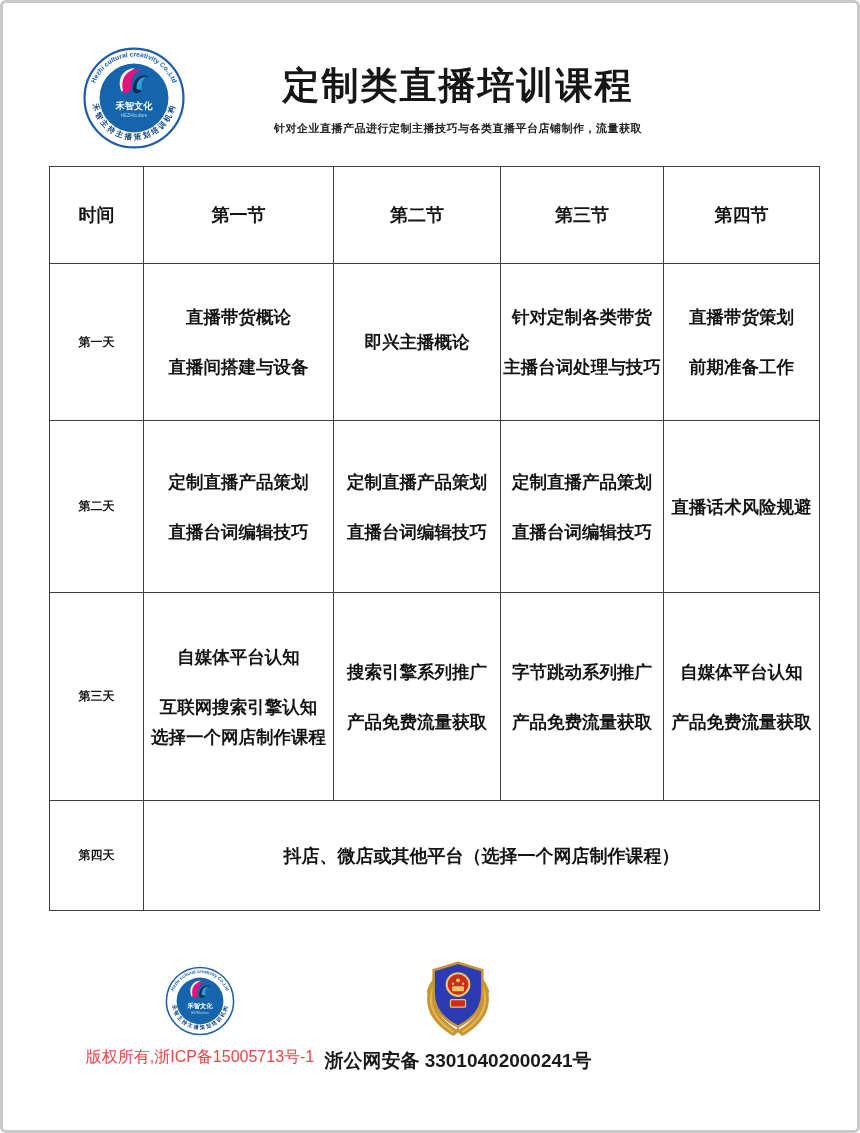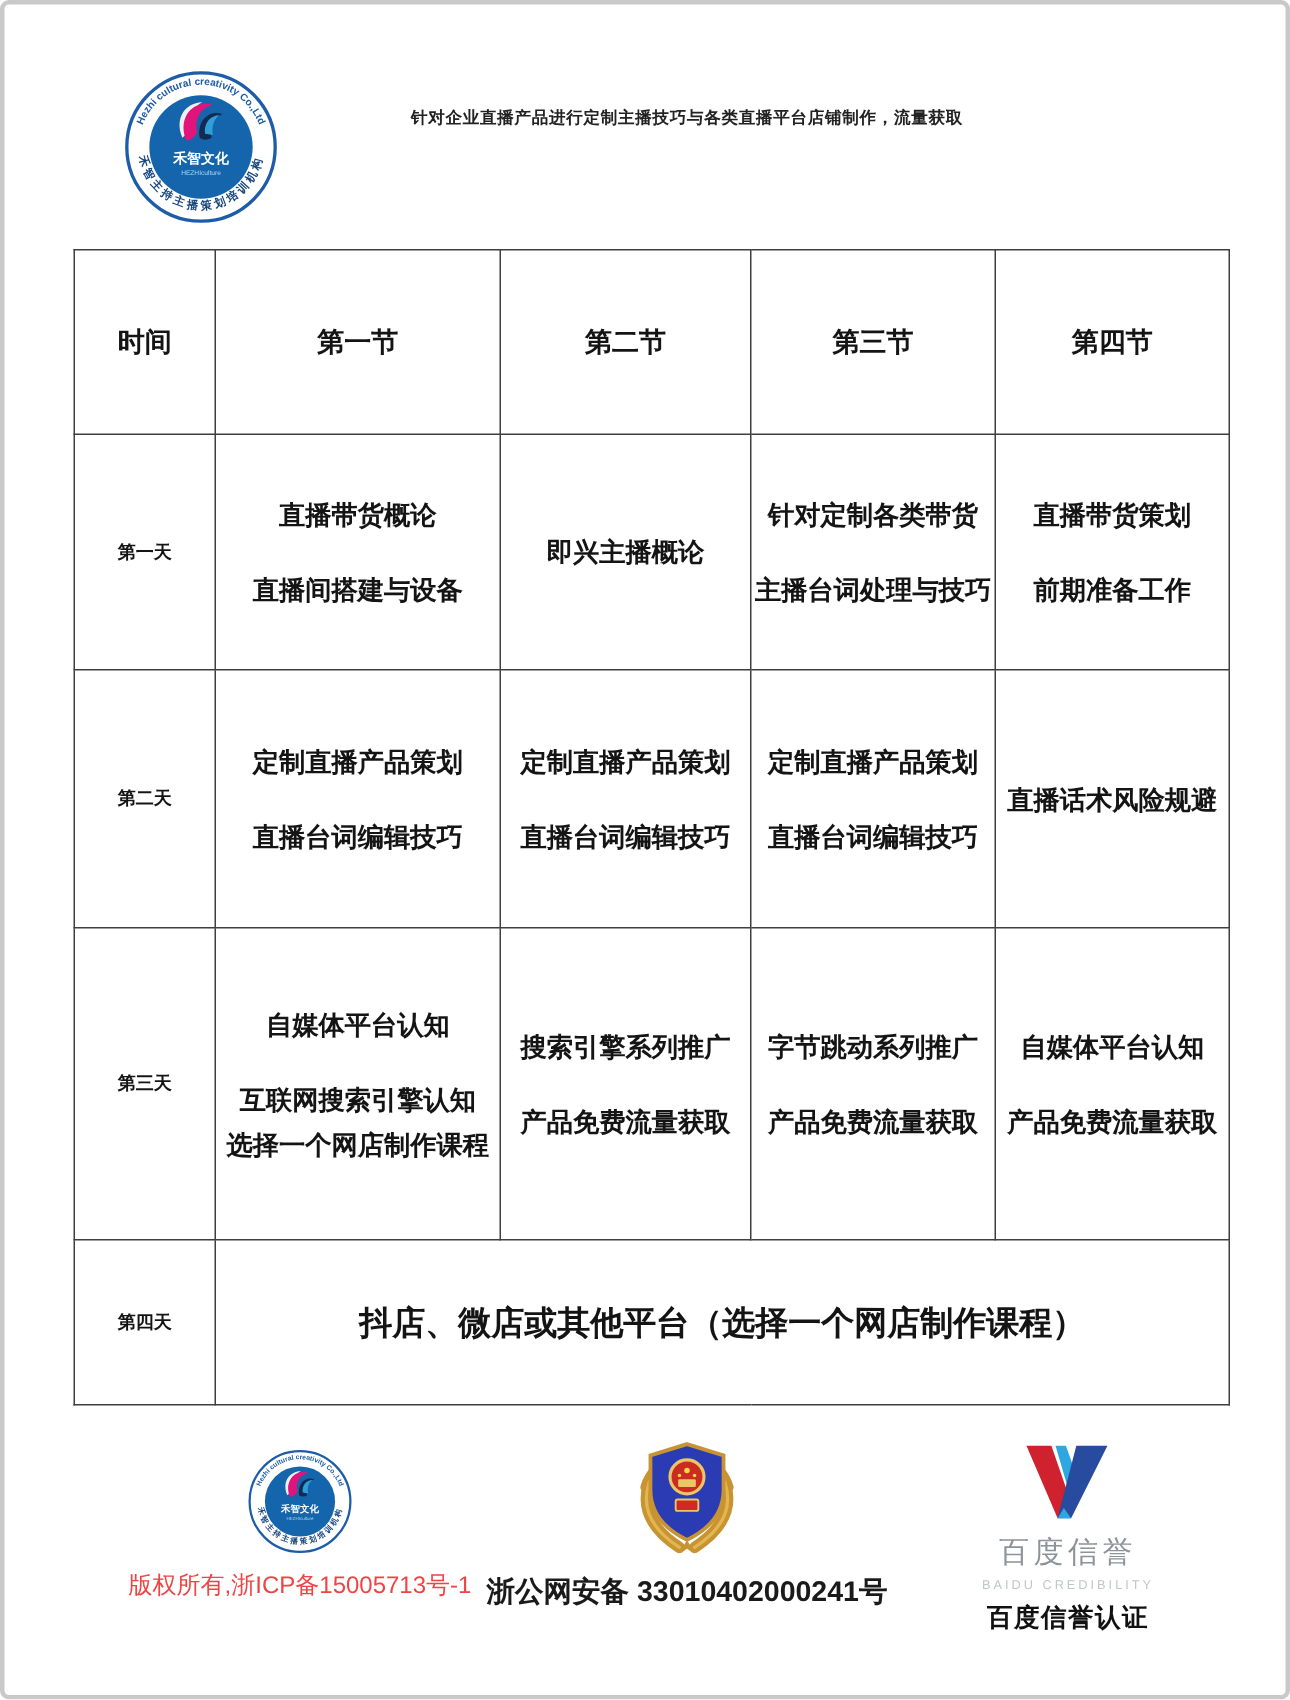--- a/index.html
+++ b/index.html
@@ -22,21 +22,21 @@
   }
   table.sched th, table.sched td {
     border:1px solid #3f3f3f; vertical-align:middle;
     text-align:center; color:#141414; padding:0;
   }
   th.colhead { font-size:18px; font-weight:bold; }
   th.day { font-size:12px; font-weight:bold; }
   .cl { font-size:17.5px; font-weight:bold; line-height:22px; margin-bottom:28px; }
   .cl:last-child { margin-bottom:0; }
   td.merged { text-align:left; padding-left:14px; }
-  td.merged .cl { font-size:22px; }
+  td.merged .cl { font-size:18px; }
   
   .fgroup { position:absolute; display:flex; flex-direction:column; align-items:center; }
   .fg-left   { left:97px;  top:962px; width:200px; }
   .fg-center { left:330px; top:953px; width:250px; }
   .fg-right  { left:609px; top:958px; width:200px; }
   .ftr-logo { width:72px; height:72px; }
   .copyright { margin-top:10px; font-size:16px; color:#ef4444; white-space:nowrap; }
   .police-badge { width:84px; height:84px; }
   .police-text { margin-top:8px; font-size:19px; font-weight:bold; color:#1a1a1a; white-space:nowrap; }
   .baidu-v { width:72px; height:54px; }
@@ -66,33 +66,34 @@
       <path d="M46 53 C40 39 47 27 61 26 C53 31 50 38 52 47 Z" fill="#eef0f4"></path>
       <path d="M49 55 C42 39 53 24 69 28 C59 31 55 39 57 49 C55 53 52 55 49 55 Z" fill="#e0147a"></path>
       <path d="M59 53 C57 41 65 32 76 35 C69 39 67 45 68 53 Q63 56 59 53 Z" fill="#132a52"></path>
       <path d="M63 50 C62 42 67 36 74 36 C69 40 68 45 69 51 Z" fill="#2e9fd8"></path>
     </g>
     <text x="60" y="72" text-anchor="middle" font-size="10.5" font-weight="bold" fill="#ffffff">禾智文化</text>
     <text x="60" y="81" text-anchor="middle" font-size="5" fill="#a9d8f3">HEZHIculture</text>
   </svg>
 
   <div class="hdr-text">
+    <div class="title">定制类直播培训课程</div>
     <div class="subtitle">针对企业直播产品进行定制主播技巧与各类直播平台店铺制作，流量获取</div>
   </div>
 
   <table class="sched">
     <colgroup>
       <col style="width:94px">
         <col style="width:190px">
         <col style="width:167px">
       <col style="width:163px">
         <col style="width:156px">
     </colgroup>
     <tbody>
-      <tr style="height:123px">
+      <tr style="height:97px">
         <th class="colhead">时间</th>
         <th class="colhead">第一节</th>
         <th class="colhead">第二节</th>
         <th class="colhead">第三节</th>
         <th class="colhead">第四节</th>
       </tr>
 
       <tr style="height:157px">
         <th class="day">第一天</th>
         <td>
@@ -200,25 +201,14 @@
       <circle cx="50" cy="29" r="2.2" fill="#f7d64a"></circle>
       <circle cx="44" cy="33" r="1.4" fill="#f7d64a"></circle>
       <circle cx="56" cy="33" r="1.4" fill="#f7d64a"></circle>
       <rect x="43" y="36" width="14" height="6" rx="1" fill="#e9c767"></rect>
       <rect x="41" y="52" width="18" height="9" rx="1.5" fill="#cc2b20" stroke="#e9c767" stroke-width="1.5"></rect>
       <path d="M50 84 L44 95 L50 91 L56 95 Z" fill="#c89433"></path>
     </svg>
     <div class="police-text">浙公网安备 33010402000241号</div>
   </div>
 
-  <div class="fgroup fg-right">
-    <svg class="baidu-v" viewBox="0 0 100 78">
-      <polygon points="38,4 48,4 60,38 52,52" fill="#2ea7e0"></polygon>
-      <polygon points="10,4 34,4 52,56 40,74" fill="#d0212e"></polygon>
-      <polygon points="58,4 88,4 53,74 40,74" fill="#274b9f"></polygon>
-      <polygon points="53,74 40,74 46,64" fill="#2ea7e0"></polygon>
-    </svg>
-    <div class="baidu-cn">百度信誉</div>
-    <div class="baidu-en">BAIDU CREDIBILITY</div>
-    <div class="baidu-cert">百度信誉认证</div>
-  </div>
 
 </div>
 
 </body></html>

